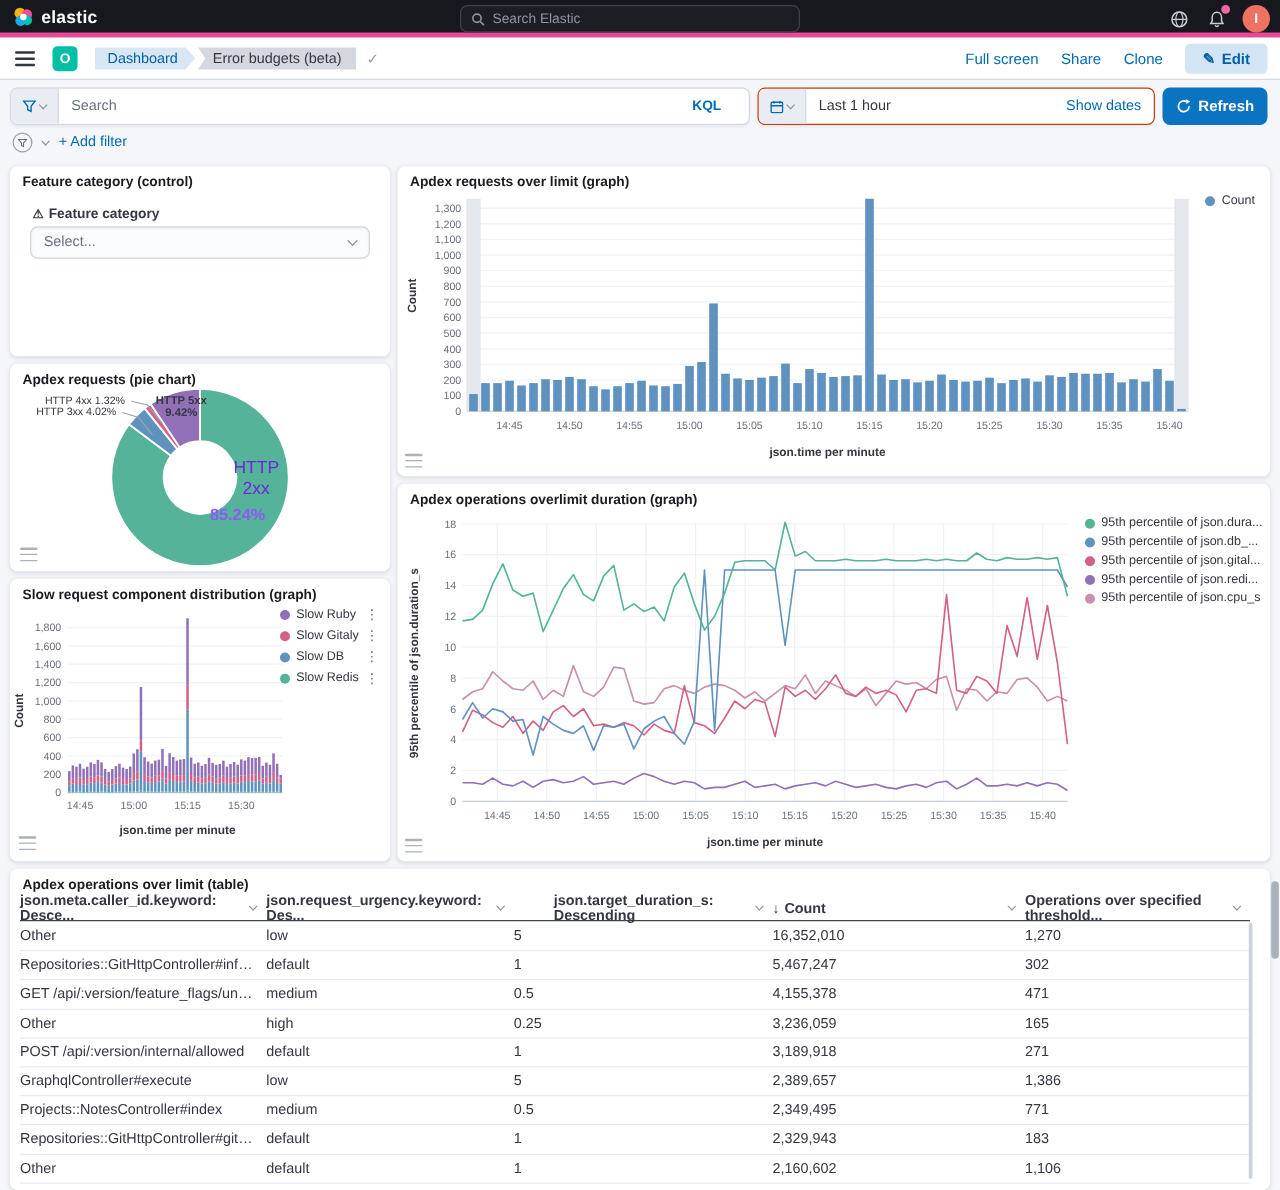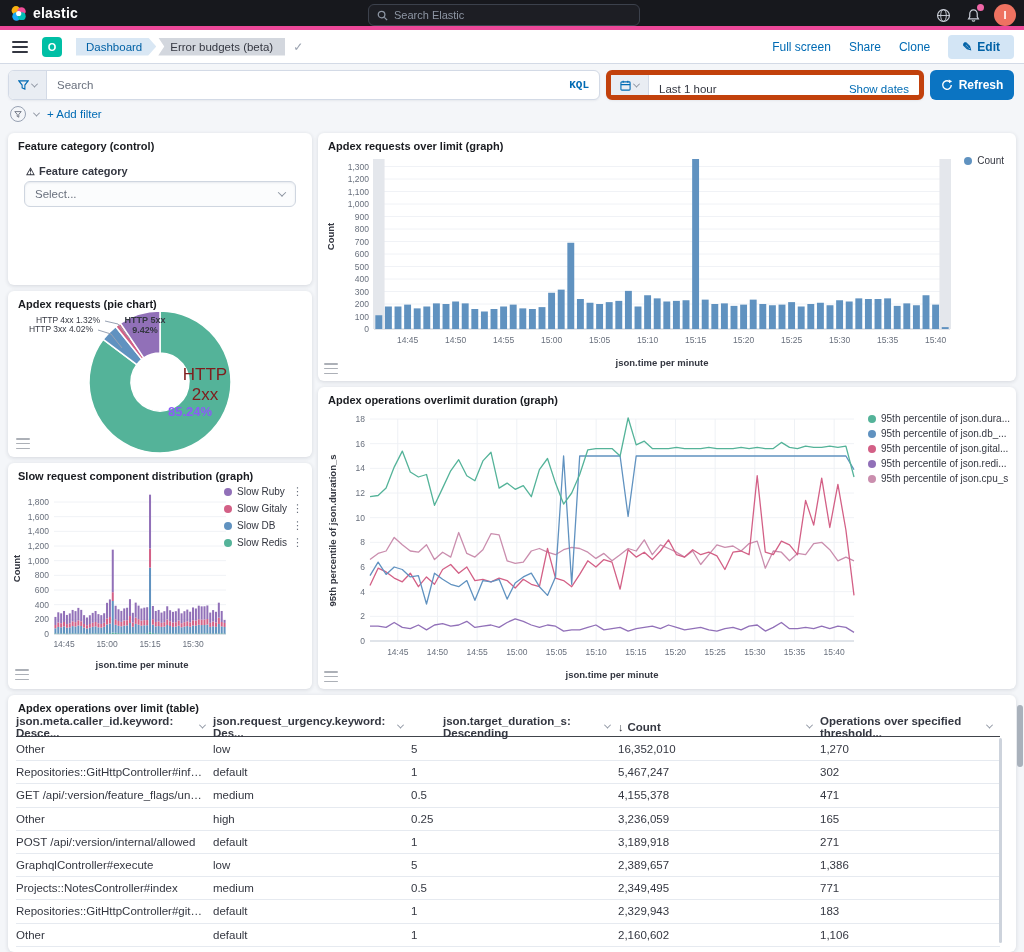--- a/index.html
+++ b/index.html
@@ -28,22 +28,22 @@
   .crumb-check { color:#9aa2af; font-size:12px; margin-left:8px; }
   .toolbar-actions { position:absolute; right:10px; display:flex; align-items:center; gap:18px; }
   .tool-link { color:#006bb4; font-size:12px; cursor:pointer; }
   .edit-btn { background:#d3e5f5; color:#0061a6; font-size:12px; font-weight:600; border:none; border-radius:4px; height:24px; padding:0 14px; display:flex; align-items:center; gap:5px; cursor:pointer; }
 
   
   .querybar { position:absolute; left:0; top:70px; width:1024px; height:30px; }
   .search-group { position:absolute; left:8px; top:0; width:592px; height:30px; background:#fff; border:1px solid #d3dae6; border-radius:6px; display:flex; align-items:center; overflow:hidden; box-shadow:0 1px 2px rgba(152,162,179,.15); }
   .seg { width:38px; height:100%; background:#e9edf3; display:flex; align-items:center; justify-content:center; gap:3px; cursor:pointer; border-right:1px solid #d3dae6; }
   .search-ph { flex:1; color:#69707d; font-size:11.5px; padding-left:10px; }
-  .kql { color:#006bb4; font-size:11px; font-weight:600; padding-right:10px; cursor:pointer;font-family:Liberation Mono, monospace; }
-  .date-group { position:absolute; left:606px; top:0; width:318px; height:30px; background:#fff; border:5px solid #c2410c; border-radius:6px; display:flex; align-items:flex-end; overflow:hidden; box-shadow:0 1px 2px rgba(152,162,179,.15); }
+  .kql { color:#006bb4; font-size:11px; font-weight:600; padding-right:22px; cursor:pointer; }
+  .date-group { position:absolute; left:606px; top:0; width:318px; height:30px; background:#fff; border:1px solid #c2410c; border-radius:6px; display:flex; align-items:center; overflow:hidden; box-shadow:0 1px 2px rgba(152,162,179,.15); }
   .date-text { flex:1; color:#343741; font-size:11.5px; padding-left:10px; cursor:pointer; }
   .show-dates { color:#006bb4; font-size:11.5px; padding-right:10px; cursor:pointer; }
   .refresh-btn { position:absolute; left:930px; top:0; width:84px; height:30px; background:#0b74c2; color:#fff; border:none; border-radius:6px; font-size:12px; font-weight:600; display:flex; align-items:center; justify-content:center; gap:6px; cursor:pointer; }
 
   .filterrow { position:absolute; left:10px; top:106px; display:flex; align-items:center; gap:8px; }
   .filter-circle { width:16px; height:16px; border:1px solid #98a2b3; border-radius:50%; display:flex; align-items:center; justify-content:center; cursor:pointer; }
   .add-filter { color:#006bb4; font-size:11.5px; cursor:pointer; }
 
   
   .panel { position:absolute; background:#fff; border-radius:6px; box-shadow:0 1px 4px rgba(26,36,56,.14); }
@@ -72,21 +72,21 @@
   .legend-item { display:flex; align-items:center; gap:5px; cursor:pointer; }
   .legend-dot { width:8px; height:8px; border-radius:50%; flex:none; }
   .legend-label { font-size:10px; color:#343741; white-space:nowrap; }
   .legend-dots3 { color:#69707d; font-size:11px; margin-left:auto; cursor:pointer; }
   .opt-icon { position:absolute; width:14px; height:11px; display:flex; flex-direction:column; justify-content:space-between; cursor:pointer; opacity:.55; }
   .opt-icon i { height:1.5px; background:#69707d; border-radius:1px; }
 
   
   .pie-callout { position:absolute; font-size:8.5px; color:#343741; white-space:nowrap; }
   .pie-inner-label { position:absolute; font-size:9px; font-weight:700; color:#343741; text-align:center; line-height:1.15; }
-  .pie-center-name { position:absolute; font-size:17px; color:#7f1d1d; text-align:center; line-height:1.2; }
+  .pie-center-name { position:absolute; font-size:14px; color:#6d28d9; text-align:center; line-height:1.2; }
   .pie-center-pct { position:absolute; font-size:13px; font-weight:700; color:#8b5cf6; }
 
   
   .tbl-head { position:absolute; left:8px; top:22px; width:984px; height:20px; display:flex; border-bottom:1px solid #40444b; }
   .th { display:flex; align-items:center; gap:4px; font-size:11.5px; font-weight:700; color:#343741; padding-right:8px; }
   .tbl-body { position:absolute; left:8px; top:43px; width:984px; }
   .tr { display:flex; height:23.2px; align-items:center; border-bottom:1px solid #e6eaf0; }
   .td { font-size:11.5px; color:#343741; white-space:nowrap; overflow:hidden; text-overflow:ellipsis; padding-right:10px; }
   .chev { display:inline-block; width:6px; height:6px; border-right:1.5px solid #8b93a0; border-bottom:1.5px solid #8b93a0; transform:rotate(45deg) translate(-1px,-1px); cursor:pointer; flex:none; }
   .chev-sm { width:5px; height:5px; }

